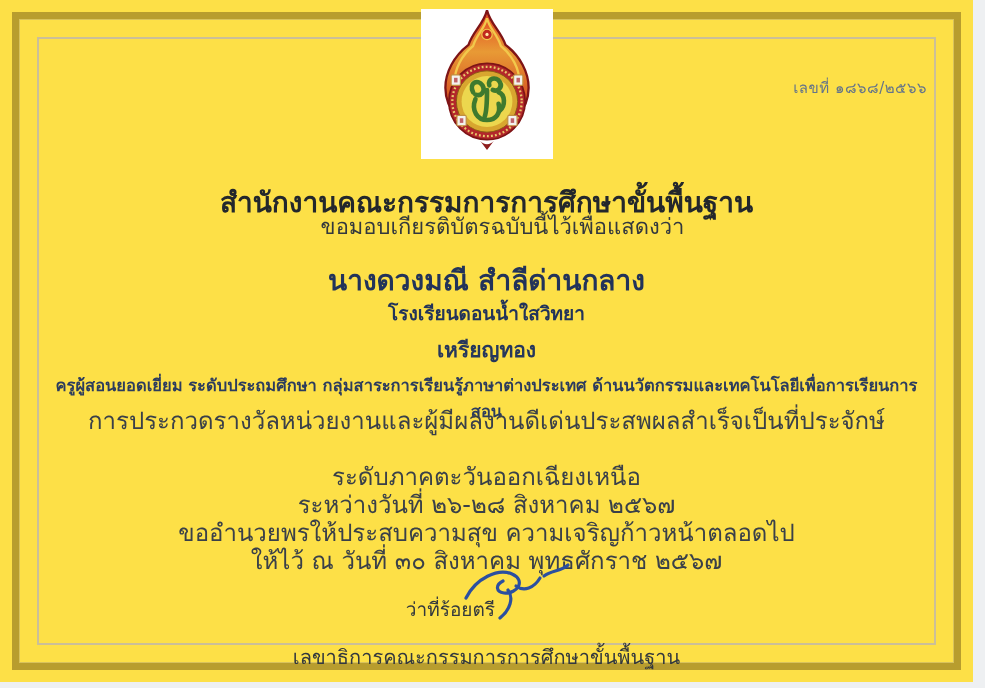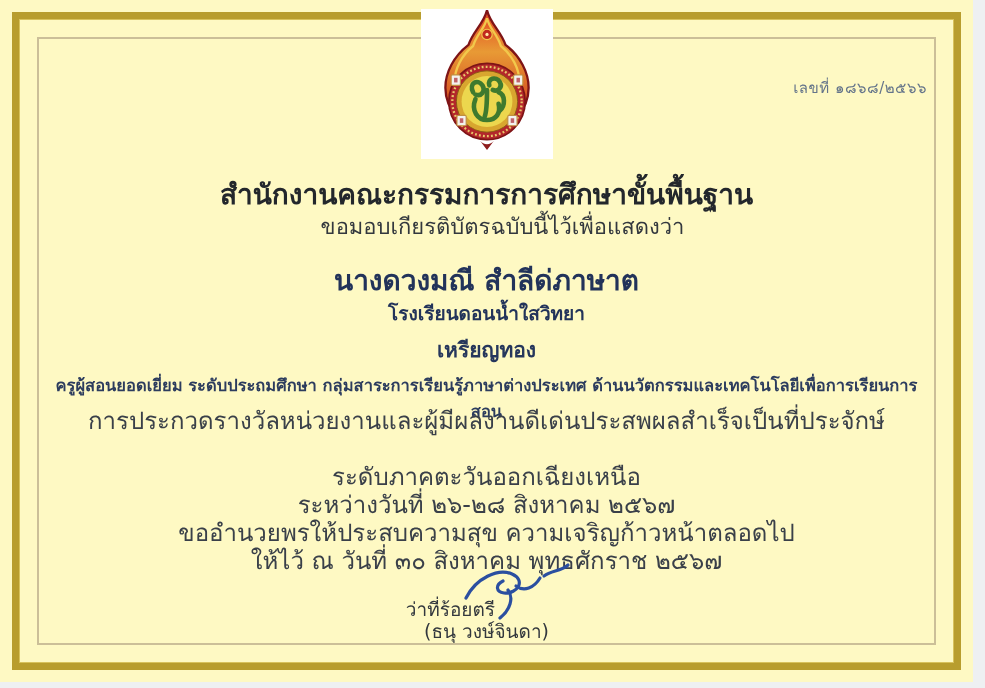--- a/index.html
+++ b/index.html
@@ -1,30 +1,30 @@
 <!DOCTYPE html>
 <html><head>
 <meta charset="utf-8">
 <style>
   html,body{margin:0;padding:0;}
   body{
     width:985px;height:688px;position:relative;overflow:hidden;
     background:#eef0f2;
     font-family:"DejaVu Sans","Liberation Sans",sans-serif;
   }
-  .cert{position:absolute;left:0;top:0;right:12px;bottom:6px;background:#fef9c3;}
+  .cert{position:absolute;left:0;top:0;right:12px;bottom:6px;background:#fde047;}
   .frame-outer{position:absolute;inset:12px;border:7px solid #b89d2e;pointer-events:none;
     box-shadow:inset 0 0 0 1px #d8c25c;}
   .frame-inner{position:absolute;inset:37px;border:2px solid #cbbf98;pointer-events:none;}
   .abs{position:absolute;}
   .centered{left:0;right:0;text-align:center;}
   .cert-number{top:76px;right:46px;font-size:15px;color:#64748a;letter-spacing:.5px;}
   .logo-wrap{top:9px;left:50%;transform:translateX(-50%);width:132px;height:150px;
     background:#ffffff;display:flex;align-items:flex-start;justify-content:center;}
-  .org-title{top:172px;font-size:28px;font-weight:bold;color:#23272c;}
+  .org-title{top:180px;font-size:28px;font-weight:bold;color:#23272c;}
   .presents{top:209px;font-size:22px;color:#33383e;margin-left:32px;}
   .recipient-name{top:258px;font-size:28px;font-weight:bold;color:#22335a;}
   .school{top:298px;font-size:19px;font-weight:bold;color:#22335a;}
   .medal{top:333px;font-size:21px;font-weight:bold;color:#26375c;}
   .category{top:372px;font-size:16.5px;font-weight:bold;color:#2c3c5e;padding:0 40px;}
   .body-line{font-size:24px;color:#3a4049;}
   .sig-rank{top:594px;left:0;width:455px;text-align:right;font-size:19px;color:#33383e;margin-left:40px;}
   .sig-svg{top:562px;left:458px;width:120px;height:62px;}
   .sig-name{top:616px;font-size:19px;color:#33383e;}
   .sig-position{top:641px;font-size:20px;color:#33383e;}
@@ -83,21 +83,21 @@
         <rect x="70.5" y="94.5" width="3" height="4"></rect>
       </g>
 
       <path d="M44 114 C47 118 53 118 56 114 L50 122 Z" fill="#8e1c1c"></path>
     </svg>
   </div>
 
   <div class="abs centered org-title">สำนักงานคณะกรรมการการศึกษาขั้นพื้นฐาน</div>
   <div class="abs centered presents">ขอมอบเกียรติบัตรฉบับนี้ไว้เพื่อแสดงว่า</div>
 
-  <div class="abs centered recipient-name">นางดวงมณี  สำลีด่ภาษาต</div>
+  <div class="abs centered recipient-name">นางดวงมณี  สำลีด่านกลาง</div>
   <div class="abs centered school">โรงเรียนดอนน้ำใสวิทยา</div>
 
   <div class="abs centered medal">เหรียญทอง</div>
   <div class="abs centered category">ครูผู้สอนยอดเยี่ยม ระดับประถมศึกษา กลุ่มสาระการเรียนรู้ภาษาต่างประเทศ ด้านนวัตกรรมและเทคโนโลยีเพื่อการเรียนการสอน</div>
 
   <div class="abs centered body-line" style="top:401px">การประกวดรางวัลหน่วยงานและผู้มีผลงานดีเด่นประสพผลสำเร็จเป็นที่ประจักษ์</div>
   <div class="abs centered body-line" style="top:457px">ระดับภาคตะวันออกเฉียงเหนือ</div>
   <div class="abs centered body-line" style="top:485px">ระหว่างวันที่ ๒๖-๒๘ สิงหาคม ๒๕๖๗</div>
   <div class="abs centered body-line" style="top:513px">ขออำนวยพรให้ประสบความสุข ความเจริญก้าวหน้าตลอดไป</div>
   <div class="abs centered body-line" style="top:541px">ให้ไว้ ณ วันที่ ๓๐ สิงหาคม พุทธศักราช ๒๕๖๗</div>
@@ -108,15 +108,15 @@
     <svg width="120" height="62" viewBox="0 0 120 62" aria-hidden="true">
       <g fill="none" stroke="#2b4fa0" stroke-width="3.2" stroke-linecap="round">
         <path d="M8 36 C18 16 40 6 54 12 C68 18 60 32 46 31 C38 30 37 23 45 19"></path>
         <path d="M50 28 C56 36 52 48 42 56"></path>
         <path d="M58 24 C66 30 76 26 82 16"></path>
         <path d="M86 14 C94 8 102 10 110 3"></path>
       </g>
     </svg>
   </div>
 
-  <div class="abs centered sig-name">(ธนุ วงษ์จินดา)</div>
+  <div class="abs centered sig-position">เลขาธิการคณะกรรมการการศึกษาขั้นพื้นฐาน</div>
 
 </div>
 
 </body></html>

